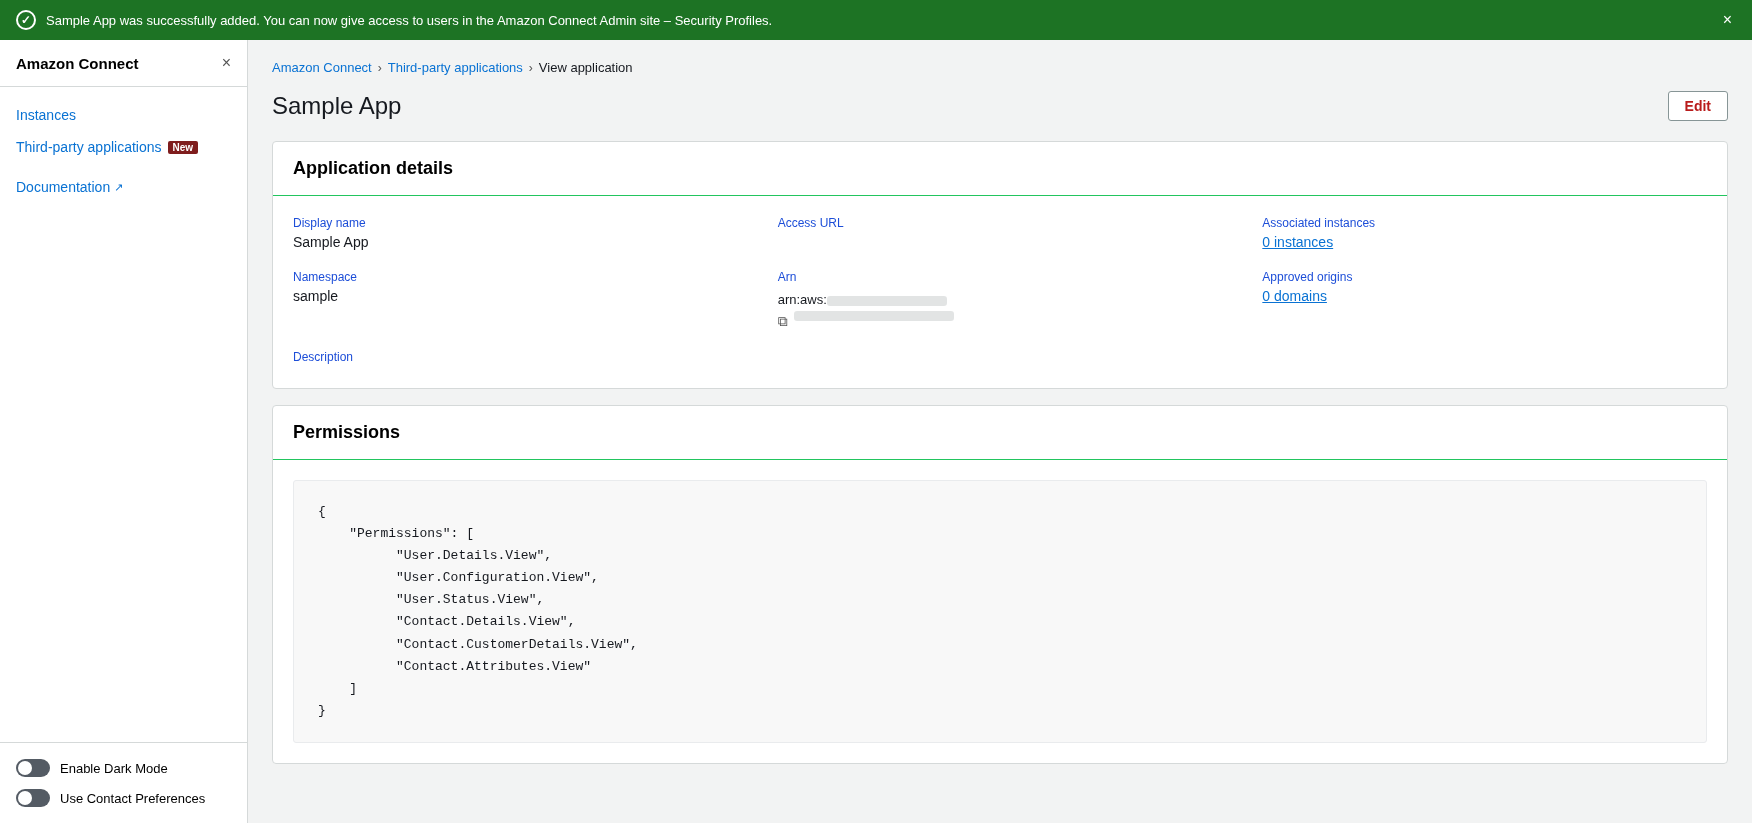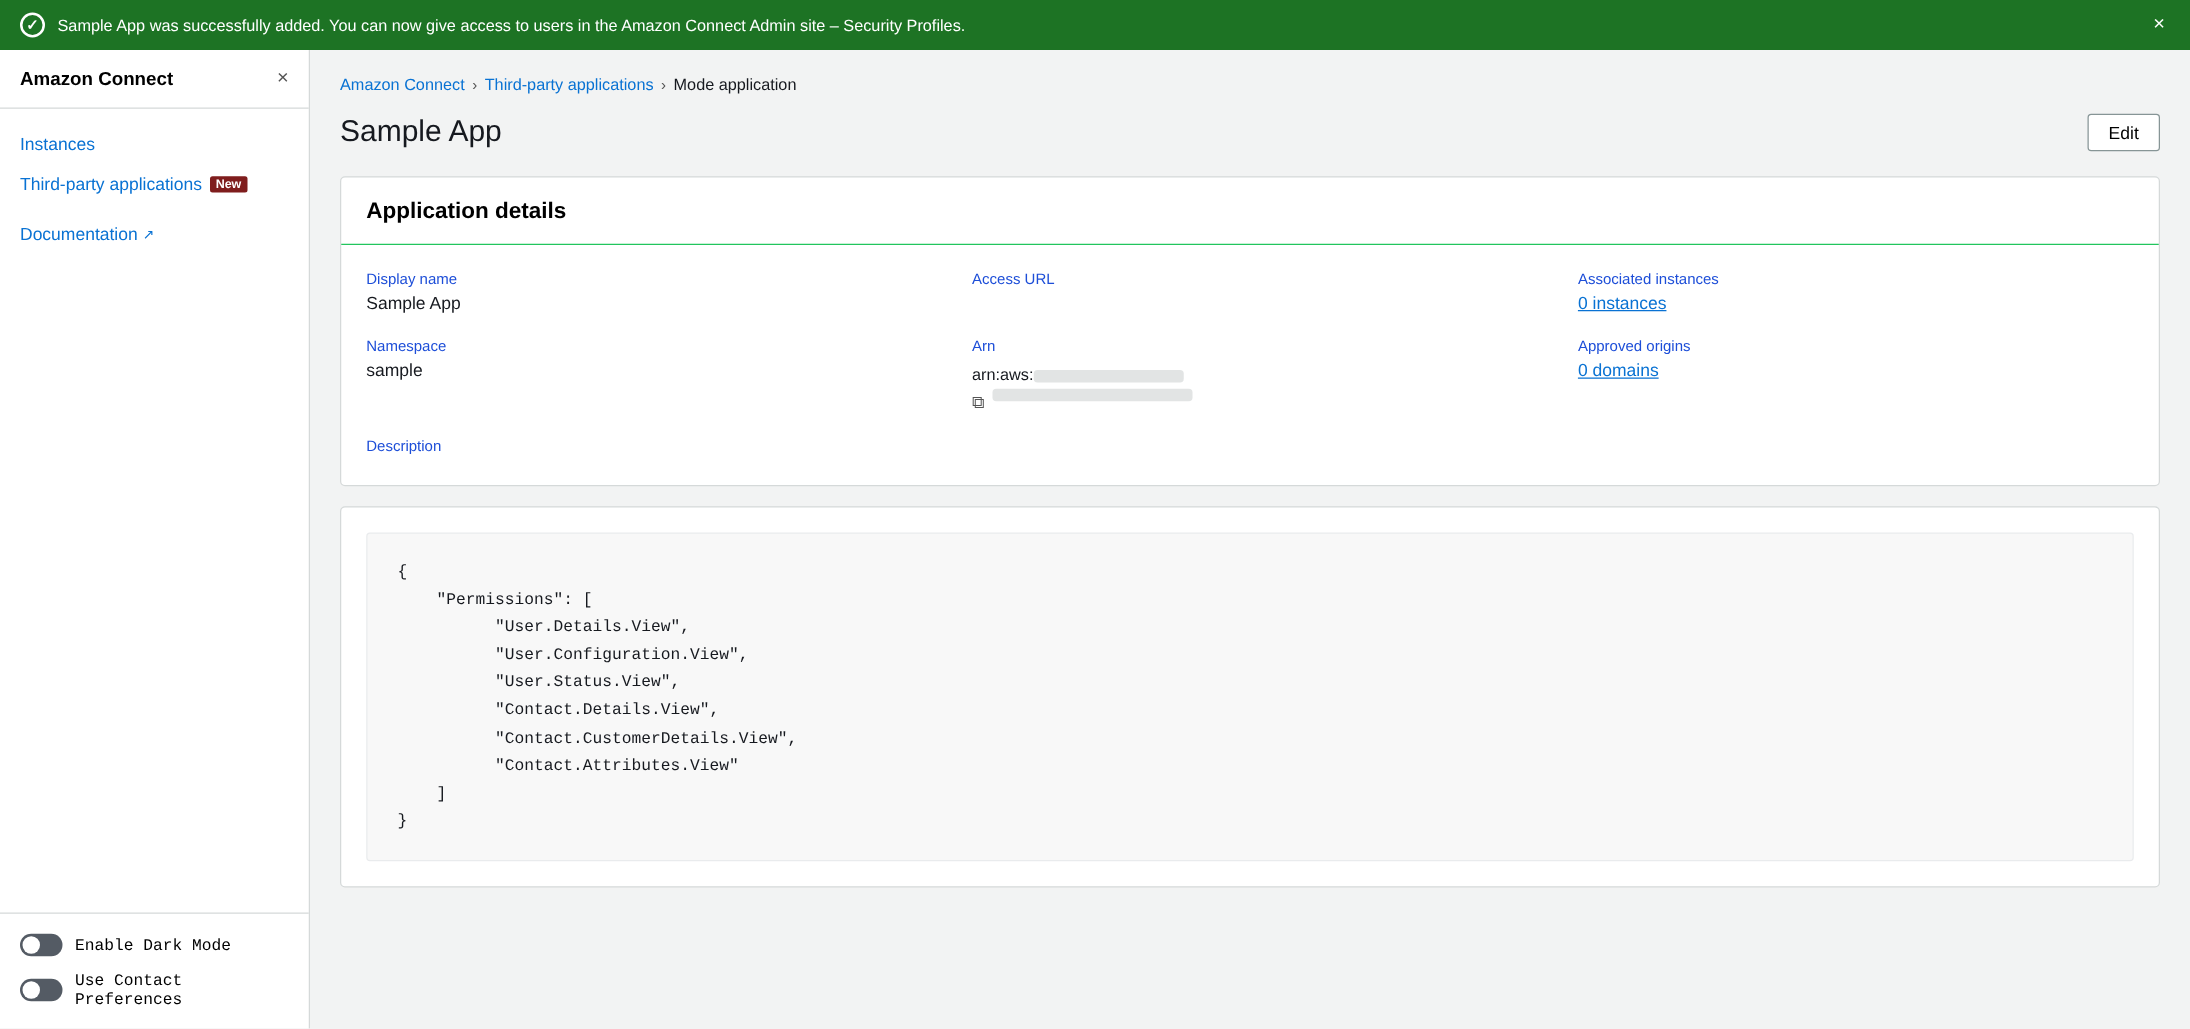--- a/index.html
+++ b/index.html
@@ -72,21 +72,20 @@
       border-top: 1px solid #d5d9d9;
       display: flex;
       flex-direction: column;
       gap: 12px;
     }
     .toggle-row {
       display: flex;
       align-items: center;
       gap: 10px;
       font-size: 13px;
-      font-family: Liberation Mono, monospace;
     }
     .toggle {
       width: 34px; height: 18px;
       background: #545b64;
       border-radius: 9px;
       position: relative;
       cursor: pointer;
       flex-shrink: 0;
     }
     .toggle::after {
@@ -124,21 +123,22 @@
       margin-bottom: 20px;
     }
     .page-title { font-size: 24px; font-weight: 400; color: #16191f; }
     .edit-btn {
       padding: 6px 16px;
       background: #fff;
       border: 1px solid #879596;
       border-radius: 3px;
       cursor: pointer;
       font-size: 14px;
-      color: #000000;
+      color: #b91c1c;
+      font-weight: bold;
     }
 
     .card {
       background: #fff;
       border: 1px solid #d5d9d9;
       border-radius: 4px;
       margin-bottom: 16px;
     }
     .card-header {
       padding: 16px 20px;
@@ -230,21 +230,21 @@
     </div>
   </div>
 
   <div class="main">
 
     <div class="breadcrumb">
       <a href="#">Amazon Connect</a>
       <span class="breadcrumb-sep">›</span>
       <a href="#">Third-party applications</a>
       <span class="breadcrumb-sep">›</span>
-      <span class="breadcrumb-current">Mode application</span>
+      <span class="breadcrumb-current">View application</span>
     </div>
 
     <div class="page-header">
       <h1 class="page-title">Sample App</h1>
       <button class="edit-btn">Edit</button>
     </div>
 
     <div class="card">
       <div class="card-header">Application details</div>
       <div class="card-body">
@@ -292,20 +292,21 @@
           <div>
             <div class="detail-label">Description</div>
             <div class="detail-value"></div>
           </div>
 
         </div>
       </div>
     </div>
 
     <div class="card">
+      <div class="card-header">Permissions</div>
       <div class="card-body">
         <div class="permissions-box">{
     "Permissions": [
           "User.Details.View",
           "User.Configuration.View",
           "User.Status.View",
           "Contact.Details.View",
           "Contact.CustomerDetails.View",
           "Contact.Attributes.View"
     ]

